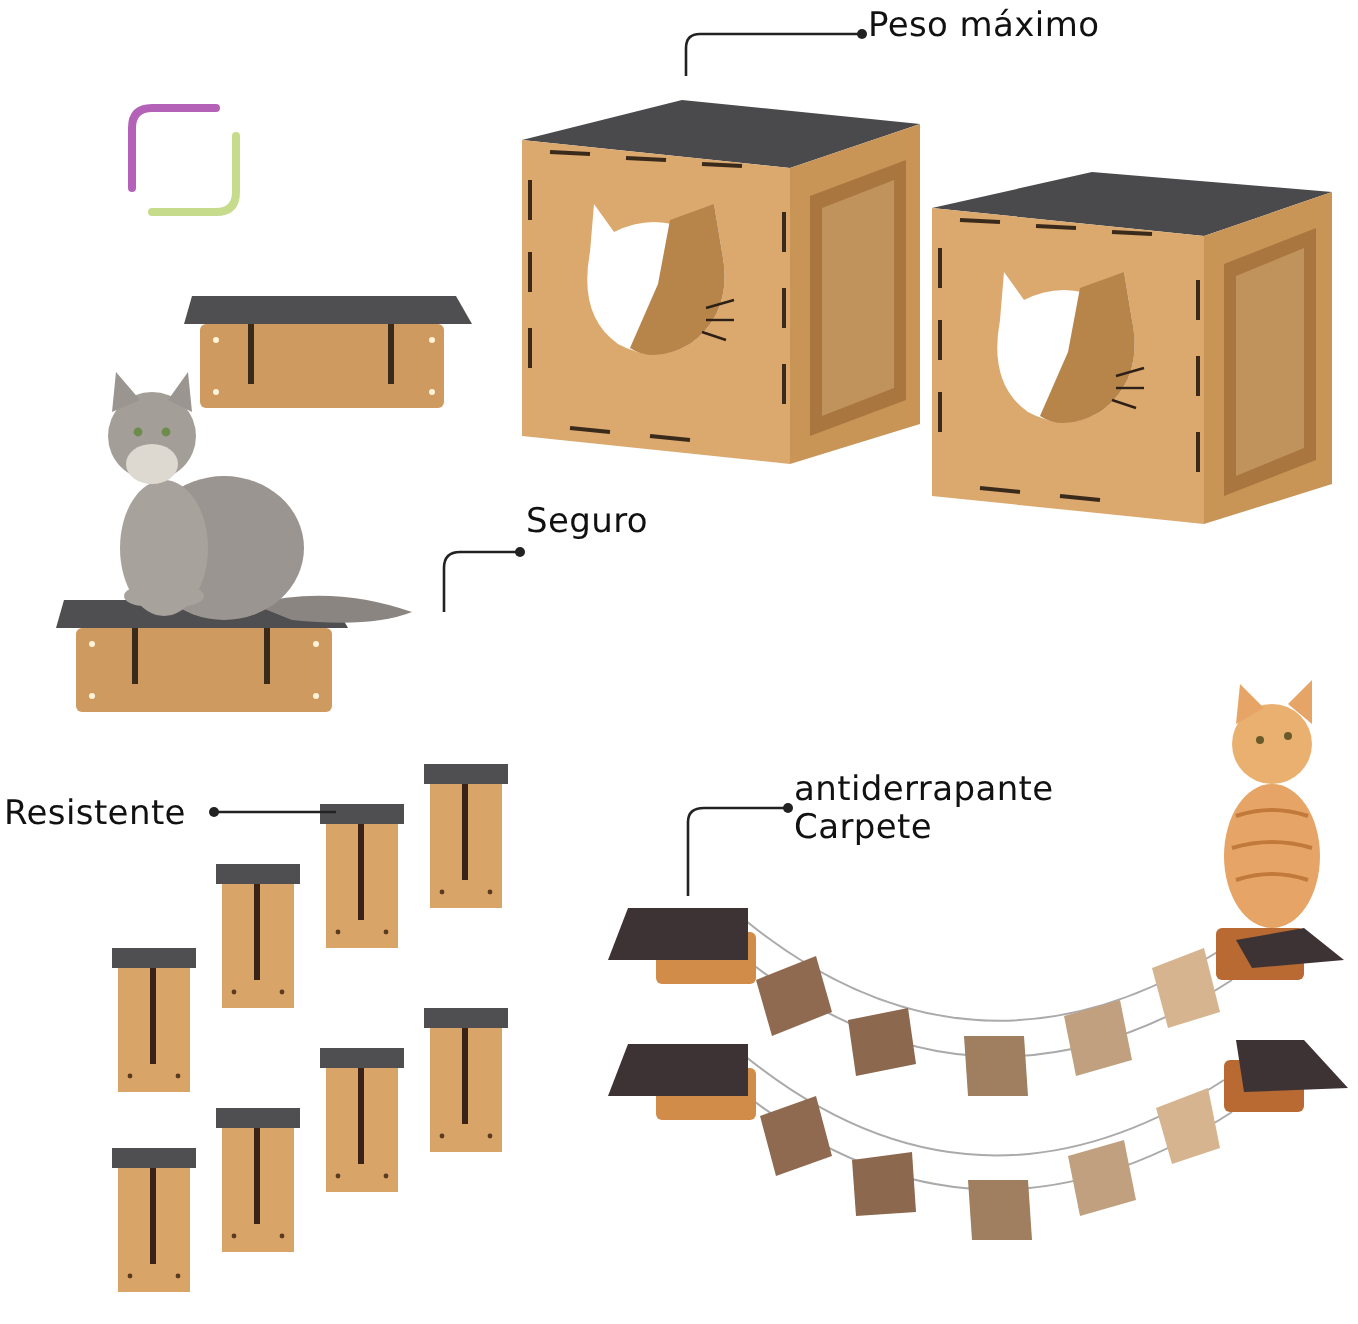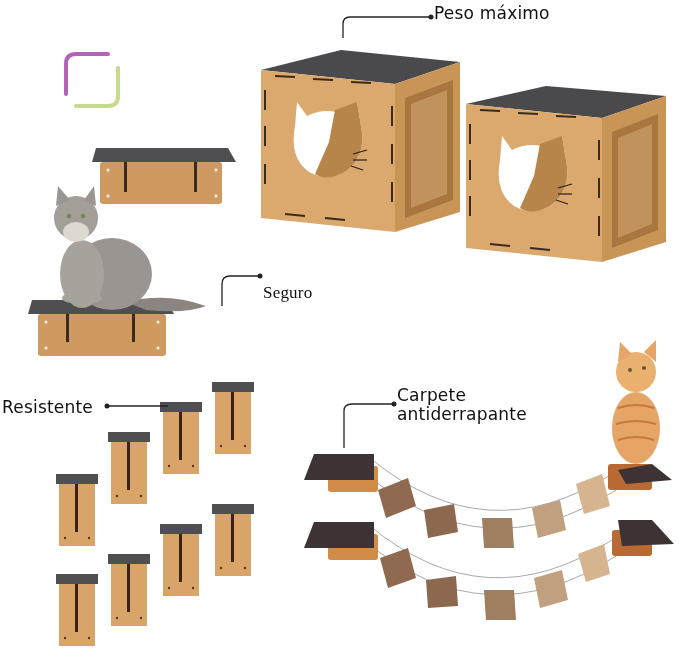--- a/index.html
+++ b/index.html
@@ -200,20 +200,20 @@
     <circle cx="260" cy="276" r="2.5"></circle>
     <circle cx="107" cy="406" r="2.5"></circle>
     <circle cx="394" cy="404" r="2.5"></circle>
   </g>
 </svg>
 
 <div class="label" style="left:434px;top:4px;line-height:19px;">
   <div>Peso máximo</div>
 </div>
 
-<div class="label" style="left:263px;top:284px;font-family:Liberation Serif, serif;">Seguro</div>
+<div class="label" style="left:263px;top:253px;">Seguro</div>
 
 <div class="label" style="left:2px;top:399px;text-align:center;">Resistente</div>
 
 <div class="label" style="left:397px;top:386px;line-height:19px;">
+  <div>antiderrapante</div>
   <div>Carpete</div>
-  <div>antiderrapante</div>
 </div>
 
 </body></html>

